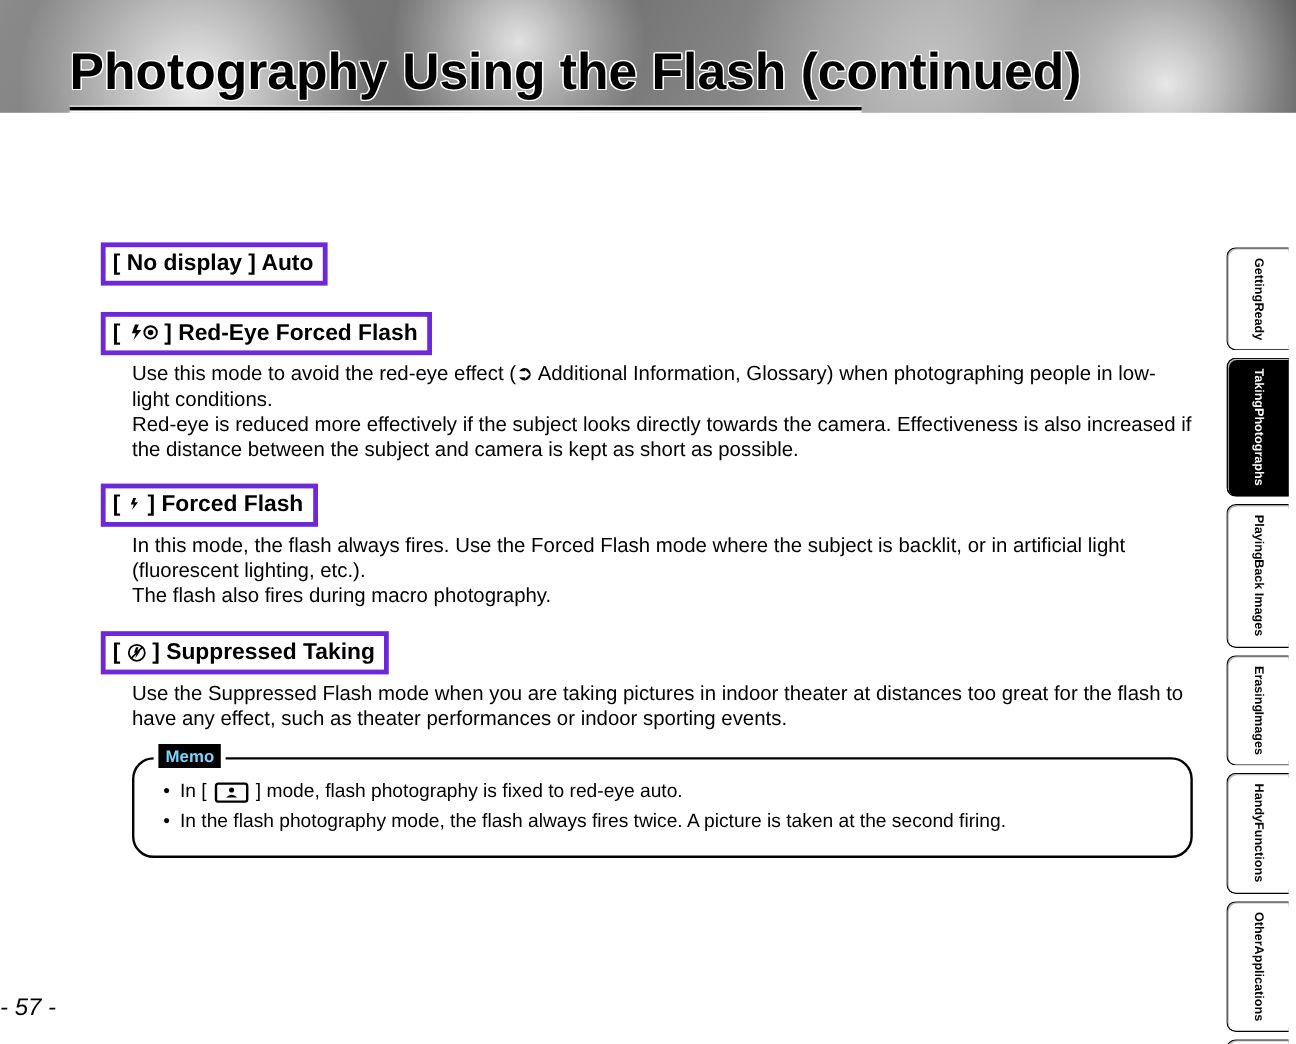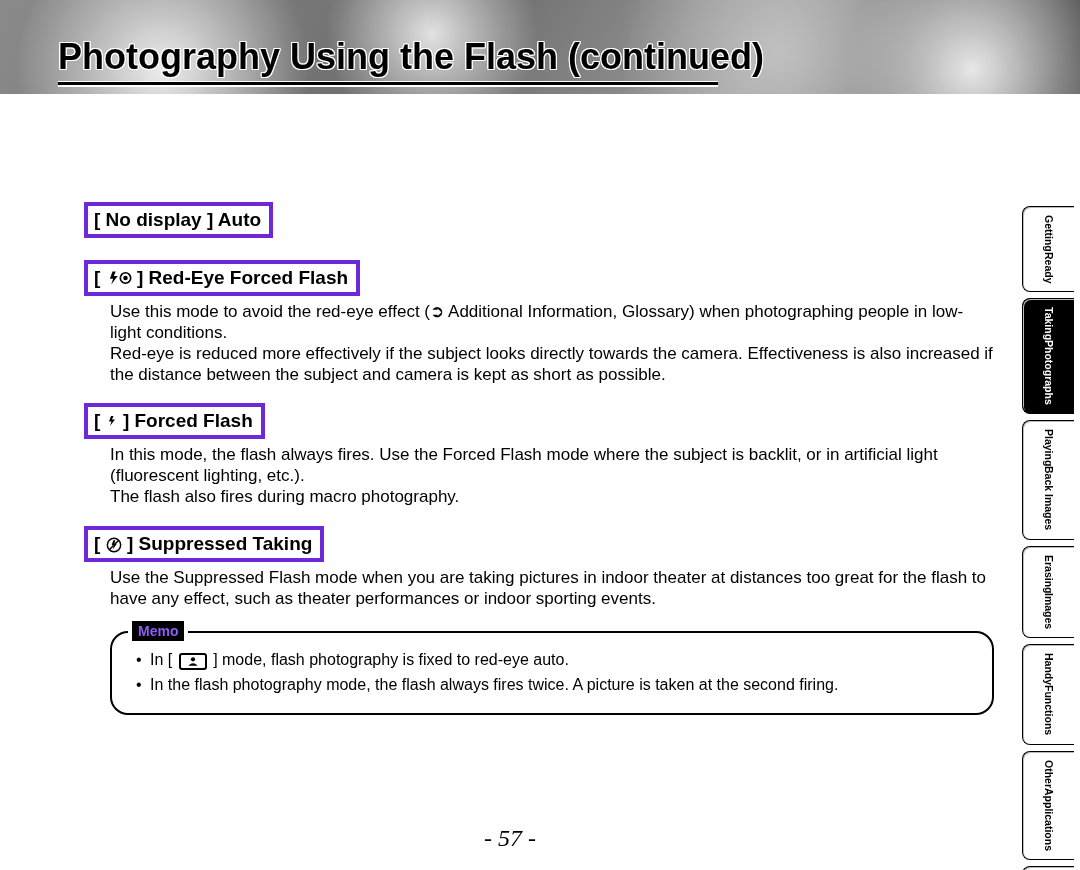--- a/index.html
+++ b/index.html
@@ -24,21 +24,21 @@
     position: absolute;
     left: 0; right: 0; top: 94px; bottom: 0;
     background: #fff;
   }
 
   
   .title-wrap {
     position: absolute; left: 58px; top: 36px;
   }
   .title {
-    font-size: 36px; font-weight: 700; color: #000;
+    font-size: 43px; font-weight: 700; color: #000;
     font-family: Helvetica, Arial, sans-serif;
     letter-spacing: 0px;
     text-shadow:
       1px 0 #fff, -1px 0 #fff, 0 1px #fff, 0 -1px #fff,
       1px 1px #fff, -1px -1px #fff, 1px -1px #fff, -1px 1px #fff;
   }
   .title-underline {
     height: 3px; background: #000; margin-top: 4px; width: 660px;
     box-shadow: 0 -1px 0 #fff, 0 2px 0 #fff;
   }
@@ -64,21 +64,21 @@
     border: 2px solid #000;
     border-radius: 18px;
     padding: 16px 18px 14px 6px;
     position: relative;
     font-size: 16px;
   }
   .memo-label-wrap {
     position: absolute; top: -12px; left: 16px; background:#fff; padding: 0 4px;
   }
   .memo-label-inner {
-    background:#000; color:#8b5cf6; font-weight:700; font-size:14px; padding:2px 6px;
+    background:#000; color:#7dd3fc; font-weight:700; font-size:14px; padding:2px 6px;
   }
   .memo ul { list-style: none; margin-left: 18px; }
   .memo li { margin: 1px 0 5px 0; position: relative; padding-left: 14px; }
   .memo li::before { content: "•"; position: absolute; left: 0; top: 0; }
 
   .icon-box {
     display: inline-flex; align-items: center; justify-content: center;
     vertical-align: -3px;
     width: 28px; height: 17px;
     border: 2px solid #000; border-radius: 3px;
@@ -106,22 +106,22 @@
     line-height: 1.15;
     min-height: 80px;
     display: flex; align-items: center; justify-content: center;
     box-shadow: 1px 1px 0 #bbb inset;
   }
   .tab.active { background: #000; color: #fff; }
   .tab span { display:block; }
 
   .page-num {
     position: absolute; bottom: 18px; left: 0; right: 60px;
-    text-align: center; font-style: italic; font-size: 24px;
-    font-family: Liberation Serif, serif;
+    text-align: left; font-style: italic; font-size: 20px;
+    font-family: Liberation Sans, sans-serif;
   }
 
   
   svg.ic { width: 16px; height: 14px; }
 </style>
 </head>
 <body>
 
 <svg width="0" height="0" style="position:absolute">
   <defs>

